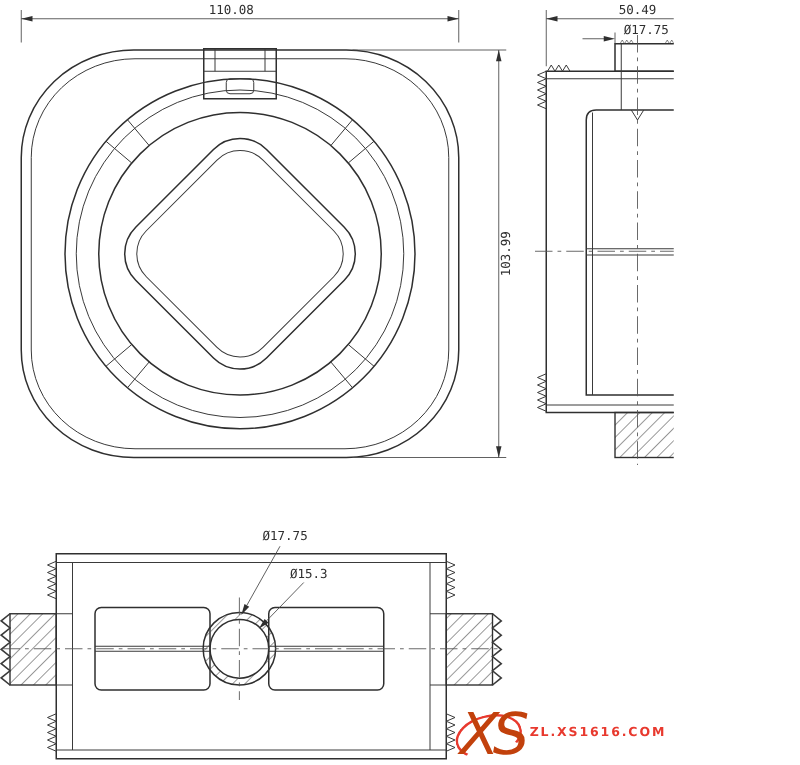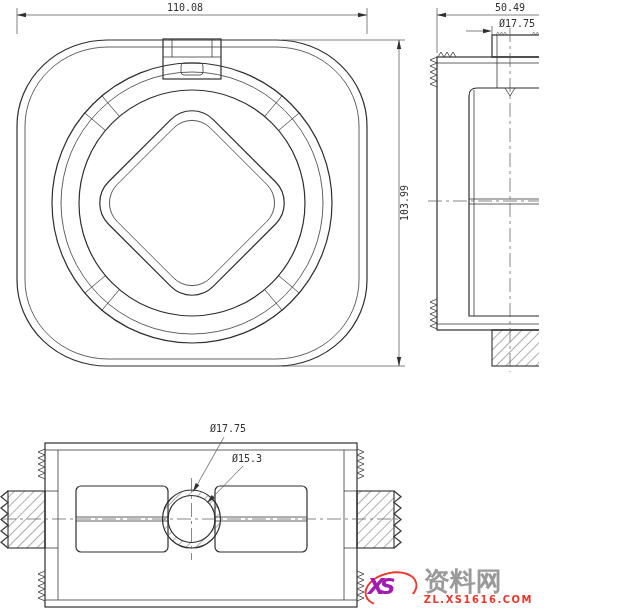--- a/index.html
+++ b/index.html
@@ -10,22 +10,22 @@
   .outline{fill:none;stroke:#2f2f2f;stroke-width:1.2;}
   .thin{fill:none;stroke:#3a3a3a;stroke-width:0.8;}
   .dim{fill:none;stroke:#4a4a4a;stroke-width:0.7;}
   .arrow{fill:#2f2f2f;stroke:none;}
   .cline{fill:none;stroke:#555;stroke-width:0.7;stroke-dasharray:14 4 3 4;}
   .hatched{stroke:#2f2f2f;stroke-width:1.1;}
   .watermark{position:absolute;right:6px;bottom:2px;display:flex;align-items:center;gap:6px;}
   .wm-logo{position:relative;width:56px;height:46px;}
   .wm-ellipse{position:absolute;left:2px;top:8px;width:50px;height:30px;border:2px solid #e8392e;
               border-radius:50%;transform:rotate(-14deg);border-bottom-color:transparent;}
-  .wm-xs{position:absolute;left:6px;top:2px;font-size:22px;font-style:italic;font-weight:bold;
-         color:#a21caf;letter-spacing:-5px;line-height:42px;}
+  .wm-xs{position:absolute;left:6px;top:2px;font-size:46px;font-style:italic;font-weight:normal;
+         color:#c2410c;letter-spacing:-5px;line-height:42px;}
   .wm-col{display:flex;flex-direction:column;align-items:flex-start;line-height:1.05;}
   .wm-brand{font-size:26px;font-weight:bold;color:#9a9a9a;}
   .wm-site{font-size:10px;font-weight:bold;color:#e8392e;letter-spacing:1.5px;}
 </style>
 </head>
 <body>
 
 <div class="page">
 <svg width="640" height="612" viewBox="0 0 640 612">
   <defs>
@@ -201,17 +201,16 @@
     </g>
   </g>
 </svg>
 
   <div class="watermark">
     <div class="wm-logo">
       <div class="wm-ellipse"></div>
       <div class="wm-xs">XS</div>
     </div>
     <div class="wm-col">
-      <div class="wm-brand">资料网</div>
       <div class="wm-site">ZL.XS1616.COM</div>
     </div>
   </div>
 </div>
 
 </body></html>

